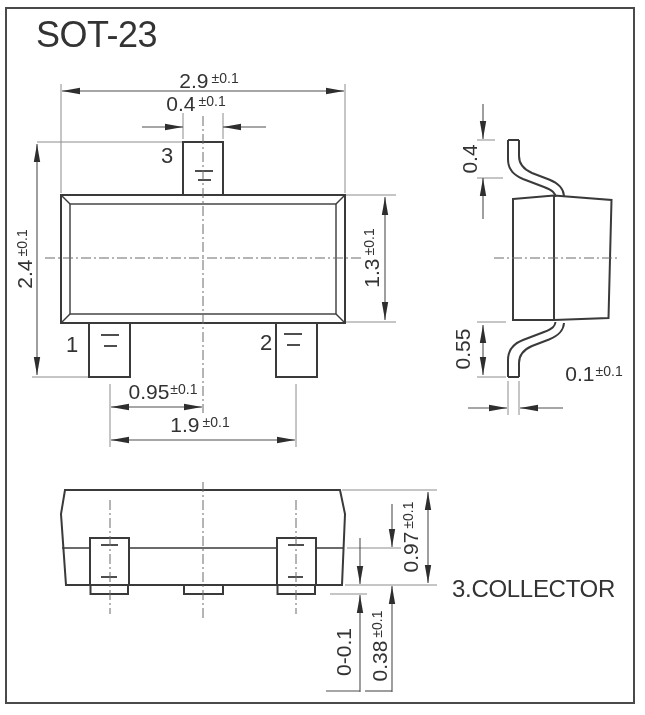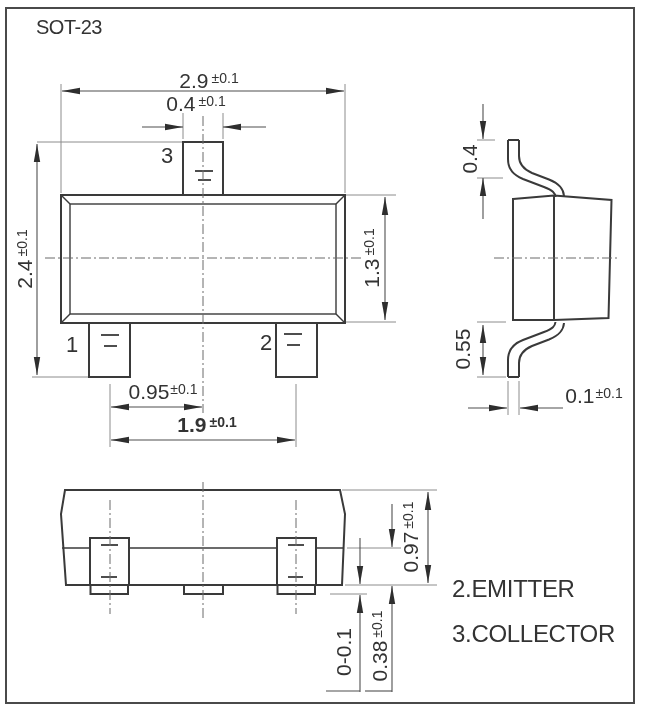--- a/index.html
+++ b/index.html
@@ -24,21 +24,21 @@
   .ar {fill:var(--c-arrow);stroke:none;}
   
   .lbl{position:absolute;color:var(--c-text);white-space:nowrap;line-height:1;}
   .ctr{transform:translate(-50%,-50%);}
   .rot{transform:translate(-50%,-50%) rotate(-90deg);}
   .dim{display:inline-flex;align-items:flex-start;line-height:1;}
   .dim .val{font-size:21px;}
   .dim .tol{font-size:14px;margin-left:3px;margin-top:1px;}
   .dim.tight .tol{margin-left:1px;}
   .pin{font-size:22px;}
-  .title{font-size:20px;letter-spacing:-0.5px;}
+  .title{font-size:36px;letter-spacing:-0.5px;}
   .unit{font-size:26px;}
   .fn{font-size:24px;letter-spacing:-0.3px;}
   .fn-row{margin-bottom:21px;}
 </style>
 </head>
 <body>
 
 <div id="stage">
   <div id="frame"></div>
 
@@ -222,32 +222,32 @@
     <span class="tol">±0.1</span>
   </div>
   <div class="lbl rot dim" style="left:371px;top:258px;">
     <span class="val">1.3</span>
     <span class="tol">±0.1</span>
   </div>
   <div class="lbl ctr dim tight" style="left:163px;top:391px;justify-content:space-between;">
     <span class="val">0.95</span>
     <span class="tol">±0.1</span>
   </div>
-  <div class="lbl ctr dim" style="left:207px;top:424px;font-weight:bold;">
+  <div class="lbl ctr dim" style="left:200px;top:424px;">
     <span class="val">1.9</span>
     <span class="tol">±0.1</span>
   </div>
 
   <div class="lbl rot dim" style="left:469px;top:159px;">
     <span class="val">0.4</span>
   </div>
   <div class="lbl rot dim" style="left:462px;top:349px;">
     <span class="val">0.55</span>
   </div>
-  <div class="lbl ctr dim tight" style="left:594px;top:395px;">
+  <div class="lbl ctr dim tight" style="left:594px;top:373px;">
     <span class="val">0.1</span>
     <span class="tol">±0.1</span>
   </div>
 
   <div class="lbl rot dim" style="left:410px;top:537px;">
     <span class="val">0.97</span>
     <span class="tol">±0.1</span>
   </div>
   <div class="lbl rot dim" style="left:343px;top:652px;">
     <span class="val">0-0.1</span>
@@ -255,16 +255,15 @@
   <div class="lbl rot dim" style="left:379px;top:646px;">
     <span class="val">0.38</span>
     <span class="tol">±0.1</span>
   </div>
 
   <div class="lbl ctr pin" style="left:167px;top:156px;">3</div>
   <div class="lbl ctr pin" style="left:72px;top:345px;">1</div>
   <div class="lbl ctr pin" style="left:266px;top:343px;">2</div>
 
   <div class="lbl" style="left:452px;top:577px;">
-    <div class="fn fn-row">2.EMITTER</div>
     <div class="fn">3.COLLECTOR</div>
   </div>
 </div>
 
 </body></html>

